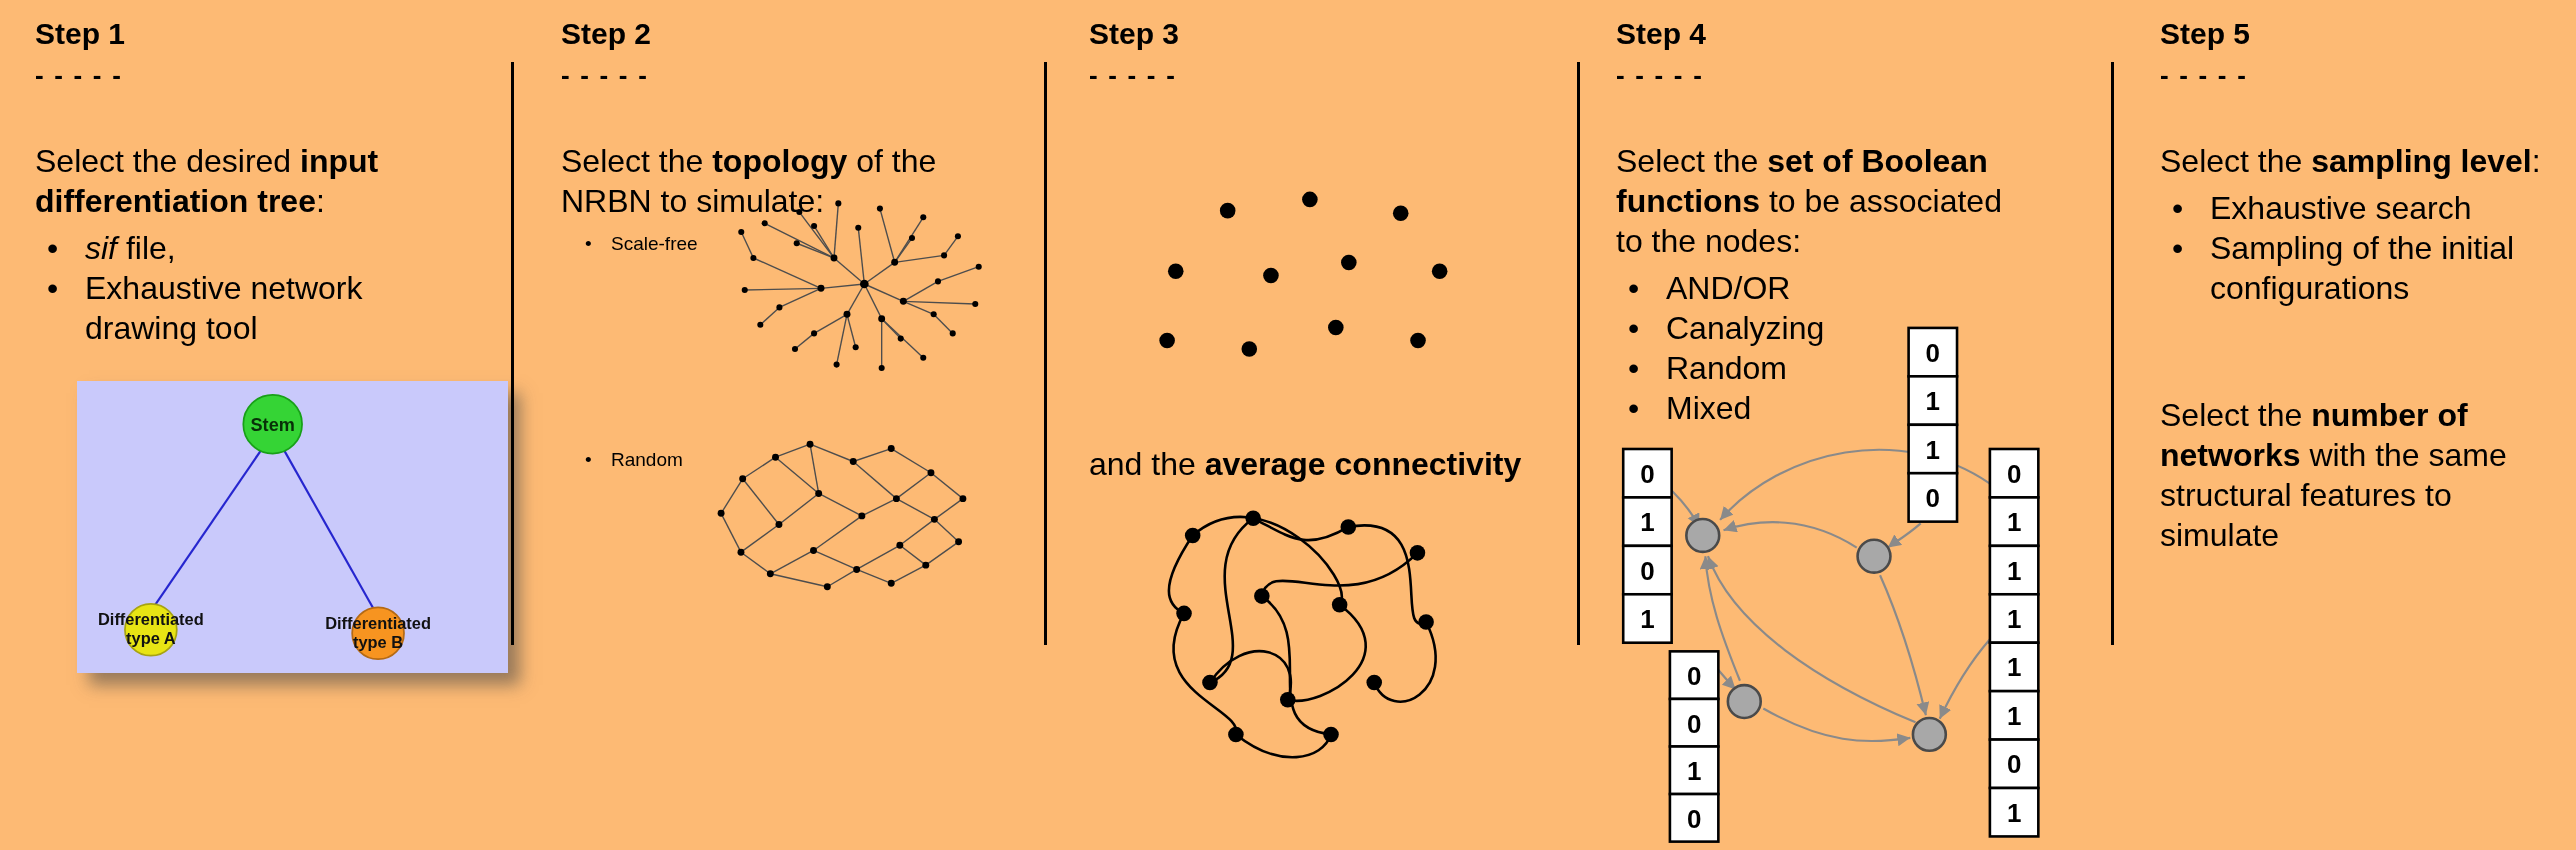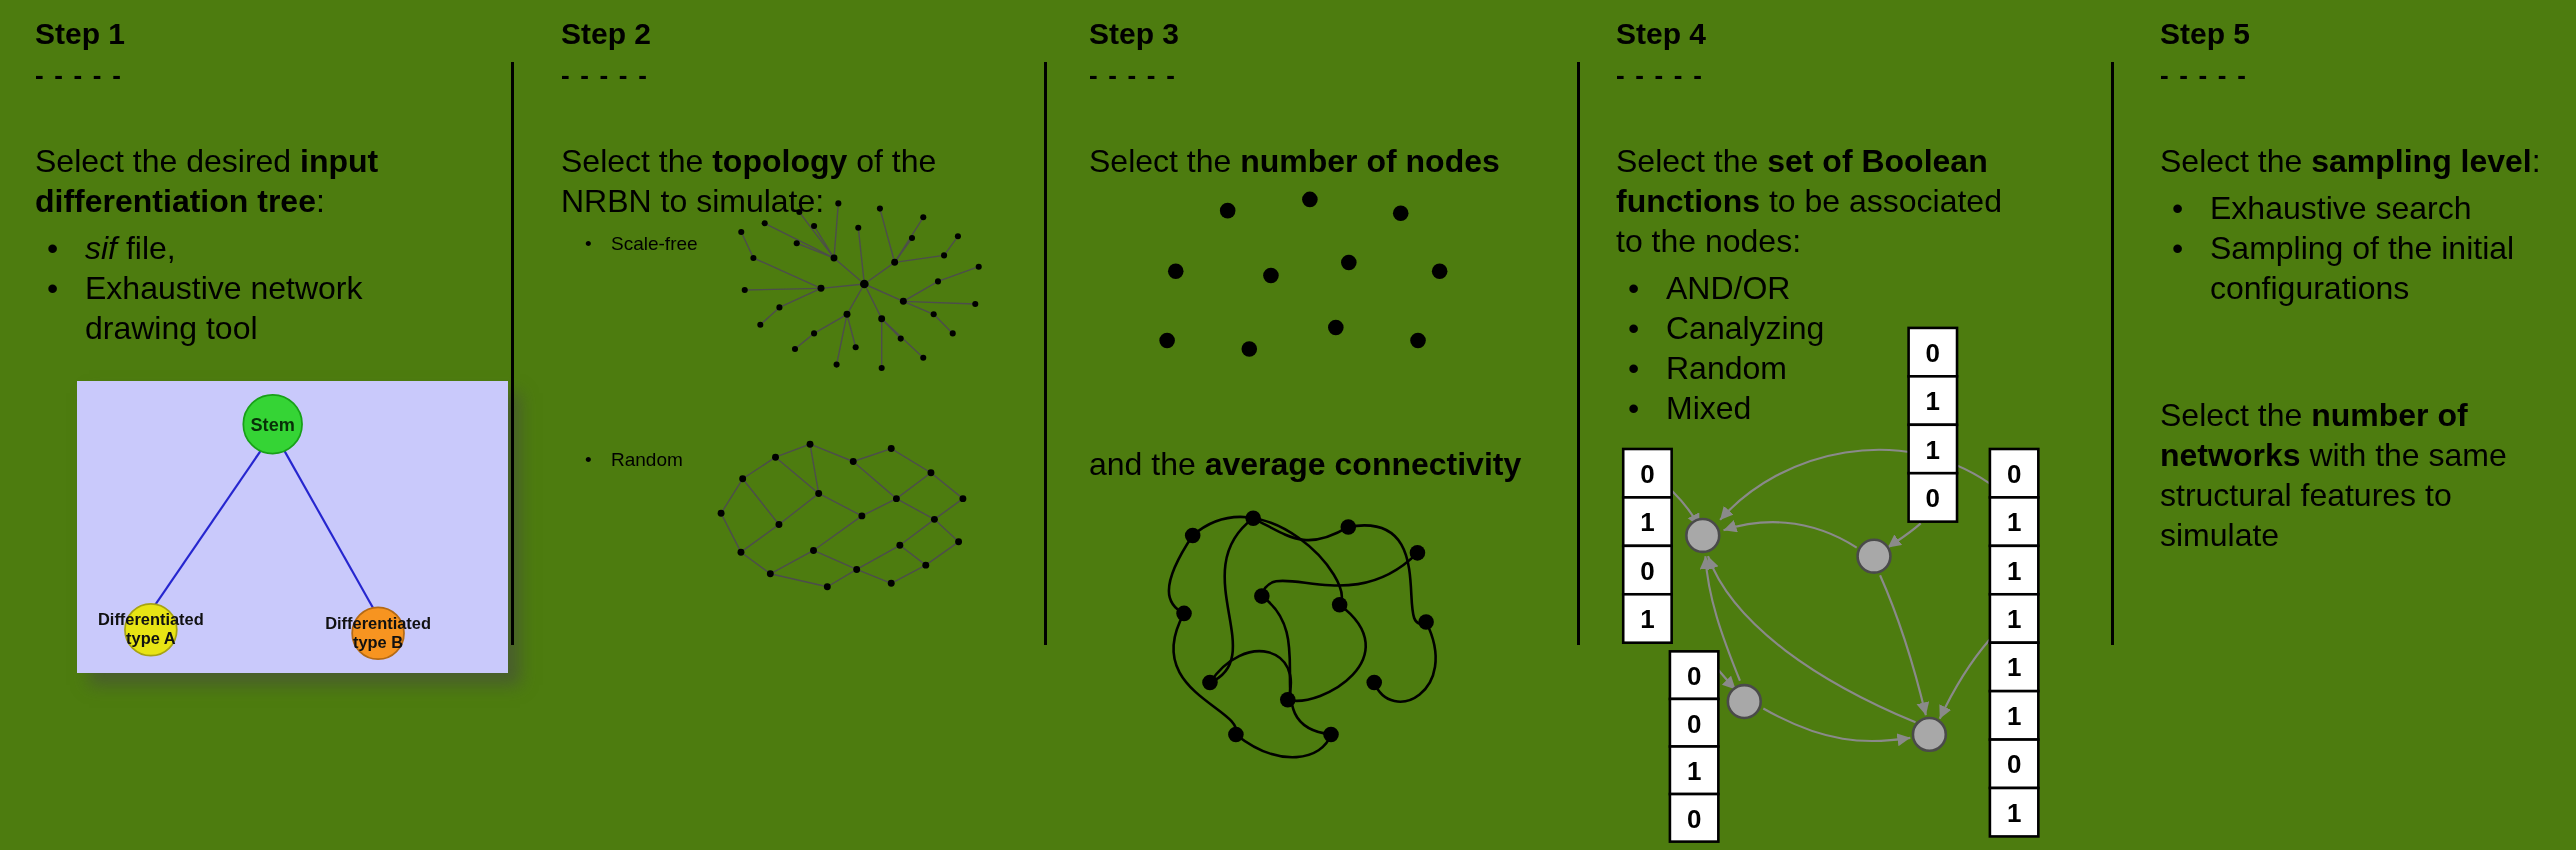--- a/index.html
+++ b/index.html
@@ -1,17 +1,17 @@
 <!DOCTYPE html>
 <html style="font-size:14px"><head>
 <meta charset="utf-8">
 <style>
   html,body{margin:0;padding:0;background:#ffffff;}
   body{width:2576px;height:851px;overflow:hidden;font-family:"Liberation Sans",sans-serif;color:#000;}
-  .figure{position:relative;width:2576px;height:851px;background:#4d7c0f;}
+  .figure{position:relative;width:2576px;height:851px;background:#fdba74;}
   .col{position:absolute;top:15.6px;}
   .col1{left:35px;width:372px;}
   .col2{left:561px;width:381px;}
   .col3{left:1089px;width:450px;}
   .col4{left:1616px;width:407px;}
   .col5{left:2144px;width:394px;margin-left:16px;}
   .step-title{font-size:30px;font-weight:700;margin:0 0 8.7px 0;line-height:1.2;}
   .dashes{font-size:26px;font-weight:700;letter-spacing:1.7px;margin:0 0 50px 0;line-height:1.2;}
   .intro, .para{font-size:32px;line-height:40px;margin:0;}
   .bullets{list-style:none;margin:7px 0 0 0;padding:0;}
@@ -212,21 +212,20 @@
         <circle cx="300" cy="148" r="4"></circle>
       </g>
     </svg>
   </section>
 
   <div class="vsep vsep2"></div>
 
   <section class="col col3">
     <h2 class="step-title">Step 3</h2>
     <div class="dashes">- - - - -</div>
-    <p class="intro"><span>Select the </span><b>number of nodes</b><span></span></p>
 
     <svg class="dots abs" style="left:52px;top:173px;" width="381" height="199" viewBox="0 0 440 230">
       <circle cx="100" cy="25" r="9"></circle>
         <circle cx="195" cy="12" r="9"></circle>
         <circle cx="300" cy="28" r="9"></circle>
       <circle cx="40" cy="95" r="9"></circle>
         <circle cx="150" cy="100" r="9"></circle>
         <circle cx="240" cy="85" r="9"></circle>
       <circle cx="345" cy="95" r="9"></circle>
         <circle cx="30" cy="175" r="9"></circle>

